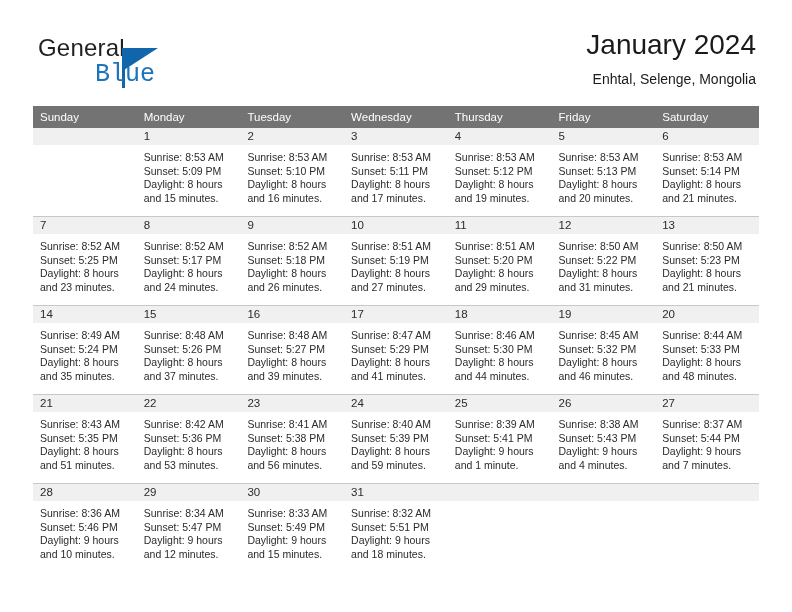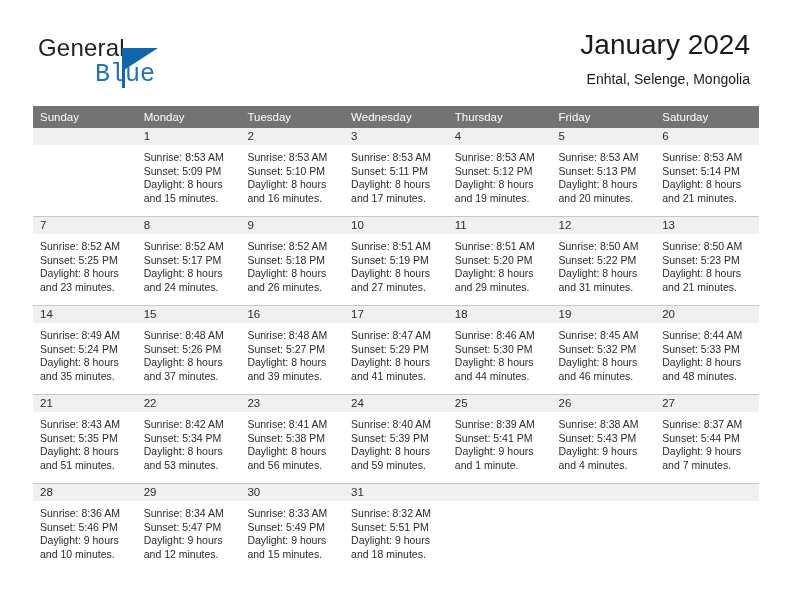--- a/index.html
+++ b/index.html
@@ -67,21 +67,21 @@
     position: absolute;
     left: 84px;
     top: 14px;
     width: 3px;
     height: 40px;
     background: #1065ab;
   }
 
   .title-block {
     position: absolute;
-    right: 9px;
+    right: 3px;
     top: 0;
     text-align: right;
   }
   .cal-title {
     font-size: 28px;
     color: #1a1a1a;
     line-height: 34px;
     white-space: nowrap;
   }
   .cal-subtitle {
@@ -425,21 +425,21 @@
                 <div>Daylight: 8 hours</div>
                 <div>and 51 minutes.</div>
               </div>
             </div>
           </td>
           <td>
             <div class="daycell">
               <div class="daynum-band">22</div>
               <div class="lines">
                 <div>Sunrise: 8:42 AM</div>
-                <div>Sunset: 5:34 PM</div>
+                <div>Sunset: 5:36 PM</div>
                 <div>Daylight: 8 hours</div>
                 <div>and 53 minutes.</div>
               </div>
             </div>
           </td>
           <td>
             <div class="daycell">
               <div class="daynum-band">23</div>
               <div class="lines">
                 <div>Sunrise: 8:41 AM</div>

